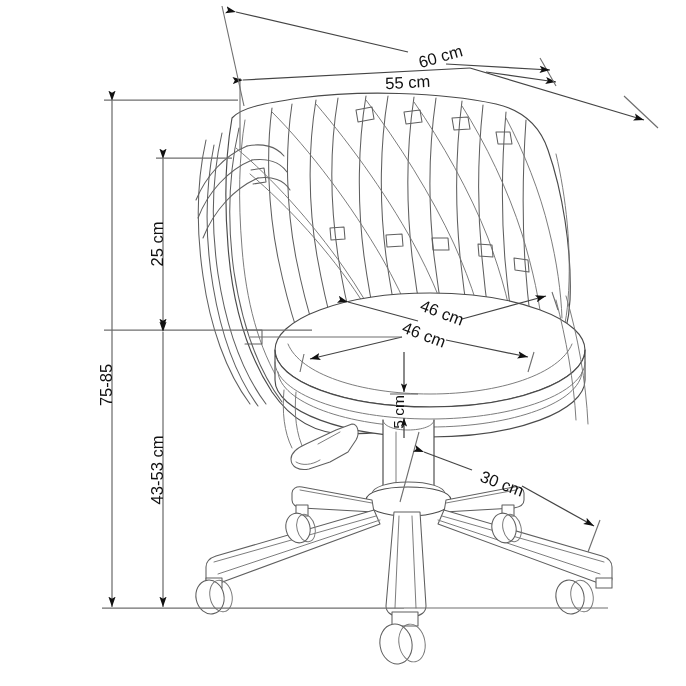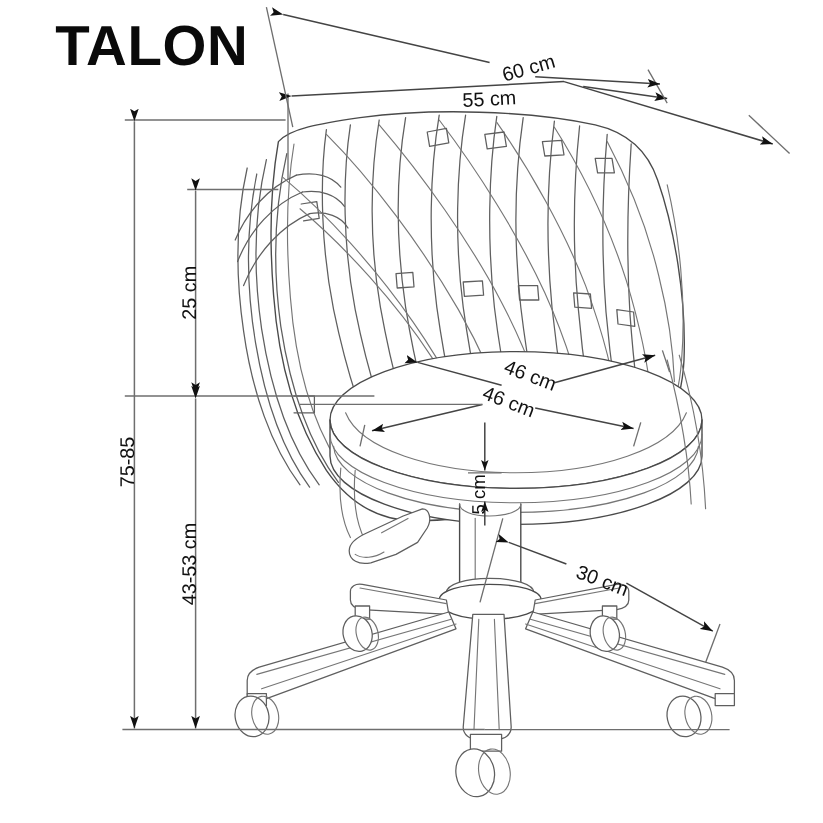--- a/index.html
+++ b/index.html
@@ -54,21 +54,20 @@
     font-weight: 400;
     fill: #111111;
   }
   .dimtext.small { font-size: 15.5px; }
 </style>
 </head>
 <body>
 
 <div id="sheet">
 
-  <div class="brand">TALON</div>
 
   <svg viewBox="0 0 686 686" xmlns="http://www.w3.org/2000/svg">
 
     <defs>
       <marker id="ar" markerWidth="11" markerHeight="8" refX="10.4" refY="4" orient="auto" markerUnits="userSpaceOnUse">
         <path d="M0,0.4 L10.4,4 L0,7.6 L2.2,4 Z" class="ahead"></path>
       </marker>
       <marker id="arS" markerWidth="9" markerHeight="7" refX="8.6" refY="3.5" orient="auto" markerUnits="userSpaceOnUse">
         <path d="M0,0.4 L8.6,3.5 L0,6.6 L1.8,3.5 Z" class="ahead"></path>
       </marker>

